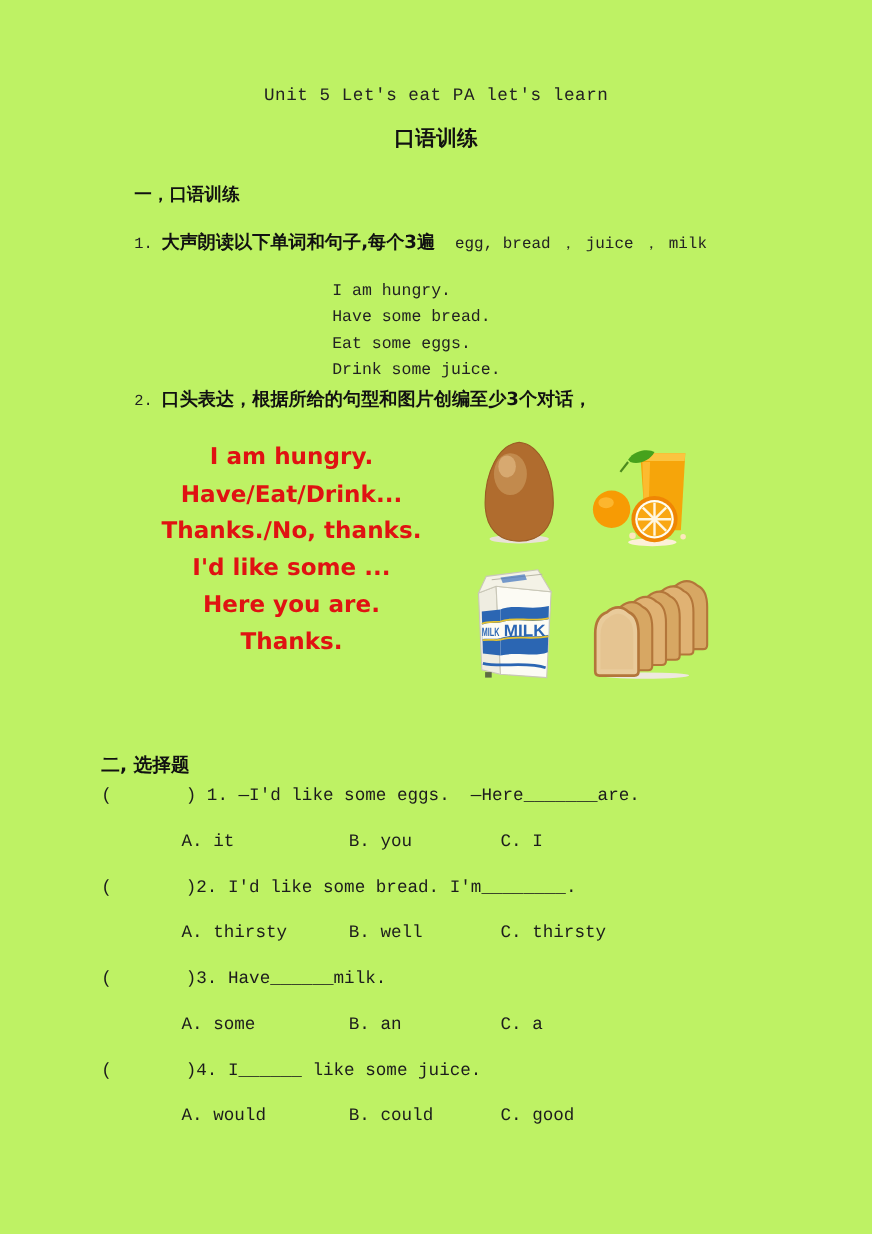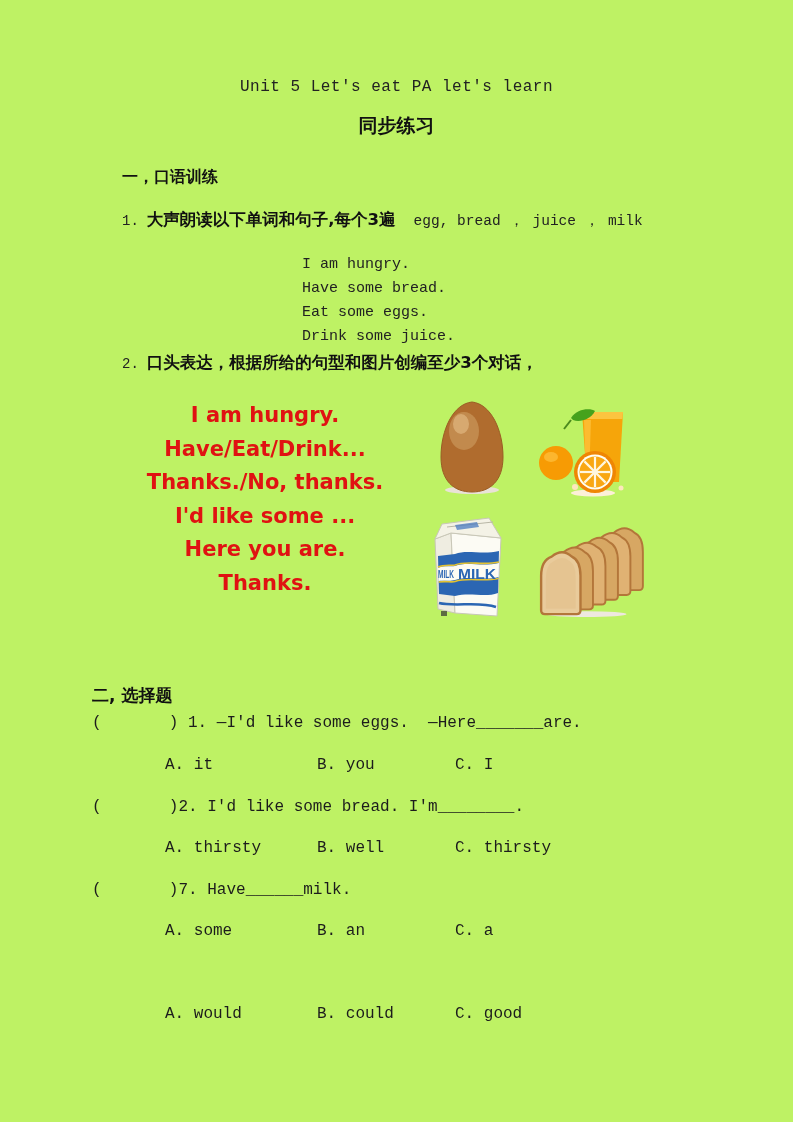--- a/index.html
+++ b/index.html
@@ -84,21 +84,21 @@
   .opt-b{display:inline-block;width:138px;}
   .opt-c{display:inline-block;}
   svg text{font-family:"Liberation Sans","DejaVu Sans",sans-serif;}
 </style>
 </head>
 <body>
 
 <div id="page">
 
   <div class="abs center title">Unit 5 Let's eat PA let's learn</div>
-  <div class="abs center subtitle">同步练习</div>
+  <div class="abs center subtitle">口语训练</div>
 
   <div class="abs zh-head h-sec1">一，口语训练</div>
 
   <div class="abs item-row item1">
     <span class="item-num">1.</span><span class="item-zh">大声朗读以下单词和句子,每个3遍</span><span class="item-en">egg, bread ， juice ， milk</span>
   </div>
 
   <div class="abs sentences">
     <div>I am hungry.</div>
     <div>Have some bread.</div>
@@ -198,22 +198,23 @@
   <div class="abs q-line" style="top:714px;">(       ) 1. —I'd like some eggs.  —Here_______are.</div>
   <div class="abs opt-row" style="top:756px;">
     <span class="opt-a">A. it</span><span class="opt-b">B. you</span><span class="opt-c">C. I</span>
   </div>
 
   <div class="abs q-line" style="top:798px;">(       )2. I'd like some bread. I'm________.</div>
   <div class="abs opt-row" style="top:839px;">
     <span class="opt-a">A. thirsty</span><span class="opt-b">B. well</span><span class="opt-c">C. thirsty</span>
   </div>
 
-  <div class="abs q-line" style="top:881px;">(       )7. Have______milk.</div>
+  <div class="abs q-line" style="top:881px;">(       )3. Have______milk.</div>
   <div class="abs opt-row" style="top:922px;">
     <span class="opt-a">A. some</span><span class="opt-b">B. an</span><span class="opt-c">C. a</span>
   </div>
 
+  <div class="abs q-line" style="top:964px;">(       )4. I______ like some juice.</div>
   <div class="abs opt-row" style="top:1005px;">
     <span class="opt-a">A. would</span><span class="opt-b">B. could</span><span class="opt-c">C. good</span>
   </div>
 
 </div>
 
 </body></html>

